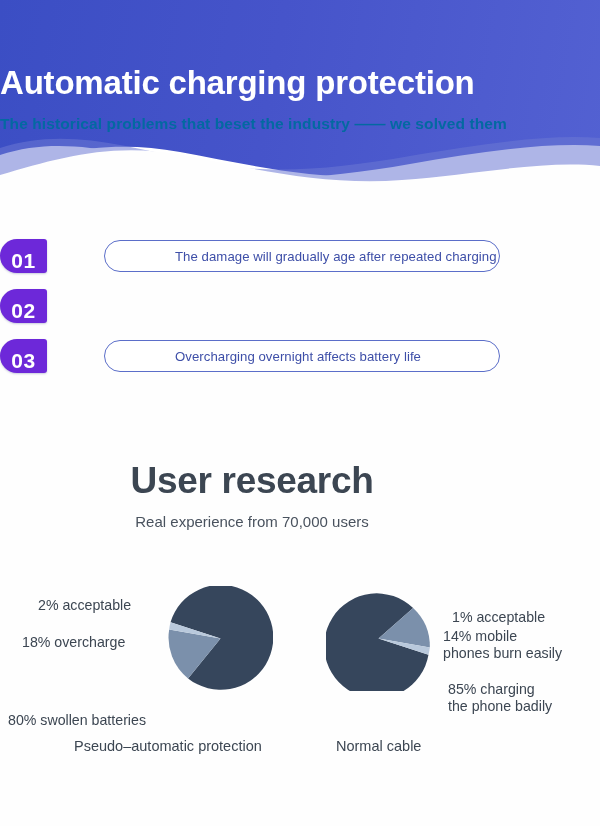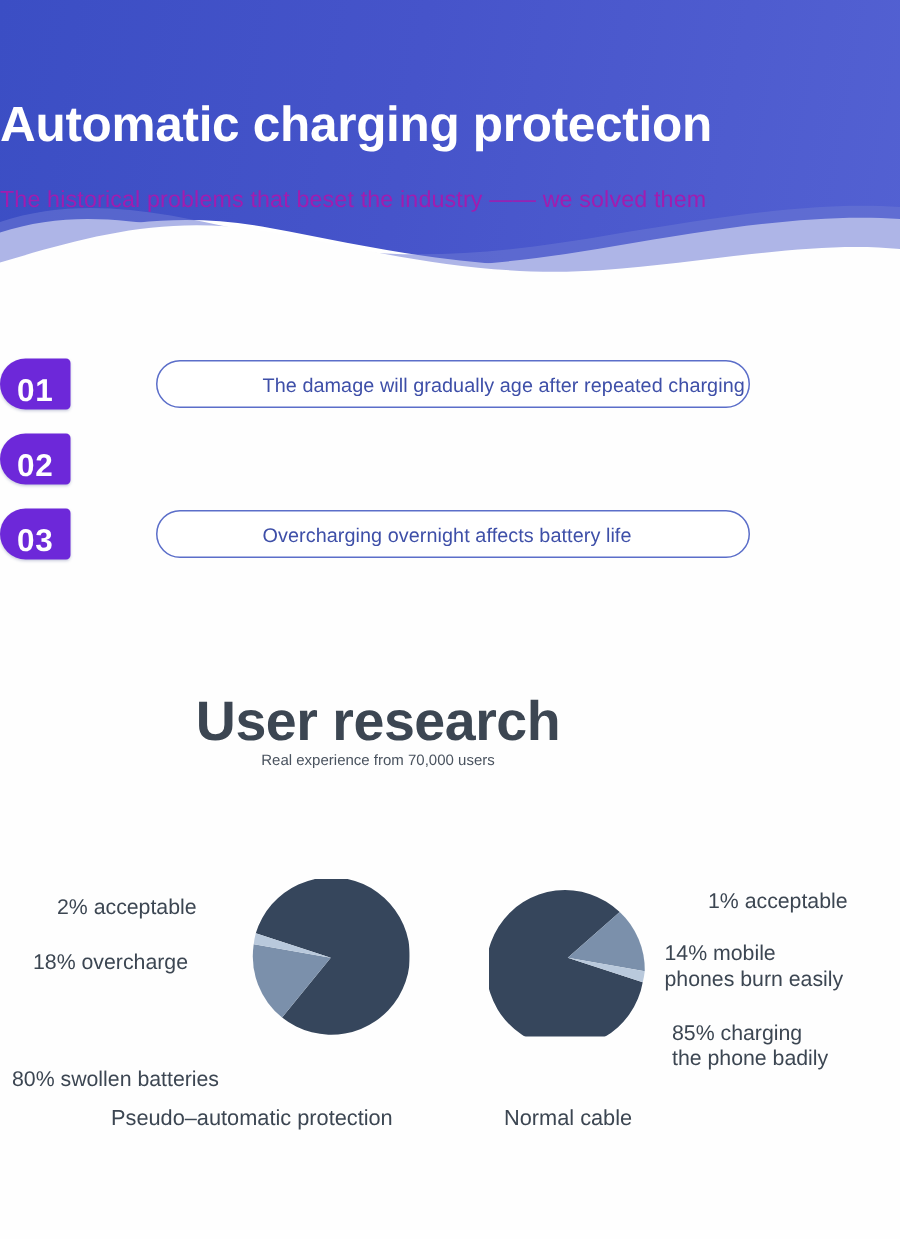--- a/index.html
+++ b/index.html
@@ -20,22 +20,22 @@
     background:linear-gradient(100deg,#3b4ec4 0%,#4654ca 45%,#5361d2 100%);
   }
   .header-wave { position:absolute; left:0; top:0; width:600px; height:200px; }
   .header-text { position:absolute; left:0; top:12px; width:600px; text-align:left; }
   .header-title {
     margin-top:52px;
     font-size:33px; font-weight:bold; color:#ffffff;
     letter-spacing:-0.2px;
   }
   .header-sub {
-    margin-top:23px;
-    font-size:15.5px; color:#a21caf; font-weight:400;
+    margin-top:13px;
+    font-size:15.5px; color:#0369a1; font-weight:700;
     letter-spacing:0.1px;
   }
 
   
   .list { position:absolute; left:0; top:240px; width:600px; }
   .row {
     position:relative; height:32px; margin-bottom:18px;
     padding-left:104px;
   }
   .pill {
@@ -63,34 +63,34 @@
   .r1 .pill { width:396px; }
   .r2 .pill { width:455px; }
   .r3 .pill { width:396px; }
 
   
   .research { position:absolute; left:0; top:460px; width:504px; text-align:center; }
   .research-title {
     font-size:37px; font-weight:bold; color:#3c4652; letter-spacing:-0.3px;
   }
   .research-sub {
-    font-size:10px; color:#49525e;
+    margin-top:11px; font-size:15px; color:#49525e;
   }
 
   
   .charts { position:absolute; left:0; top:580px; width:600px; height:200px; }
   .pie { position:absolute; width:105px; height:105px; }
   .pie-left  { left:168px; top:6px; }
   .pie-right { left:326px; top:6px; }
 
   .labels { position:absolute; font-size:14.2px; color:#3c4652; line-height:1.22; }
   .lbl-l1 { left:38px;  top:17px;  }
   .lbl-l2 { left:22px;  top:54px;  }
   .lbl-l3 { left:8px;   top:112px;margin-top:20px; }
-  .lbl-r1 { left:452px; top:13px;margin-left:20px;  }
+  .lbl-r1 { left:452px; top:29px;  }
   .lbl-r2 { left:443px; top:48px;  }
   .lbl-r3 { left:448px; top:101px; }
 
   .caption {
     position:absolute; font-size:14.5px; color:#3c4652; white-space:nowrap;
   }
   .cap-left  { left:74px;  top:158px; }
   .cap-right { left:336px; top:158px; }
 </style>
 </head>

